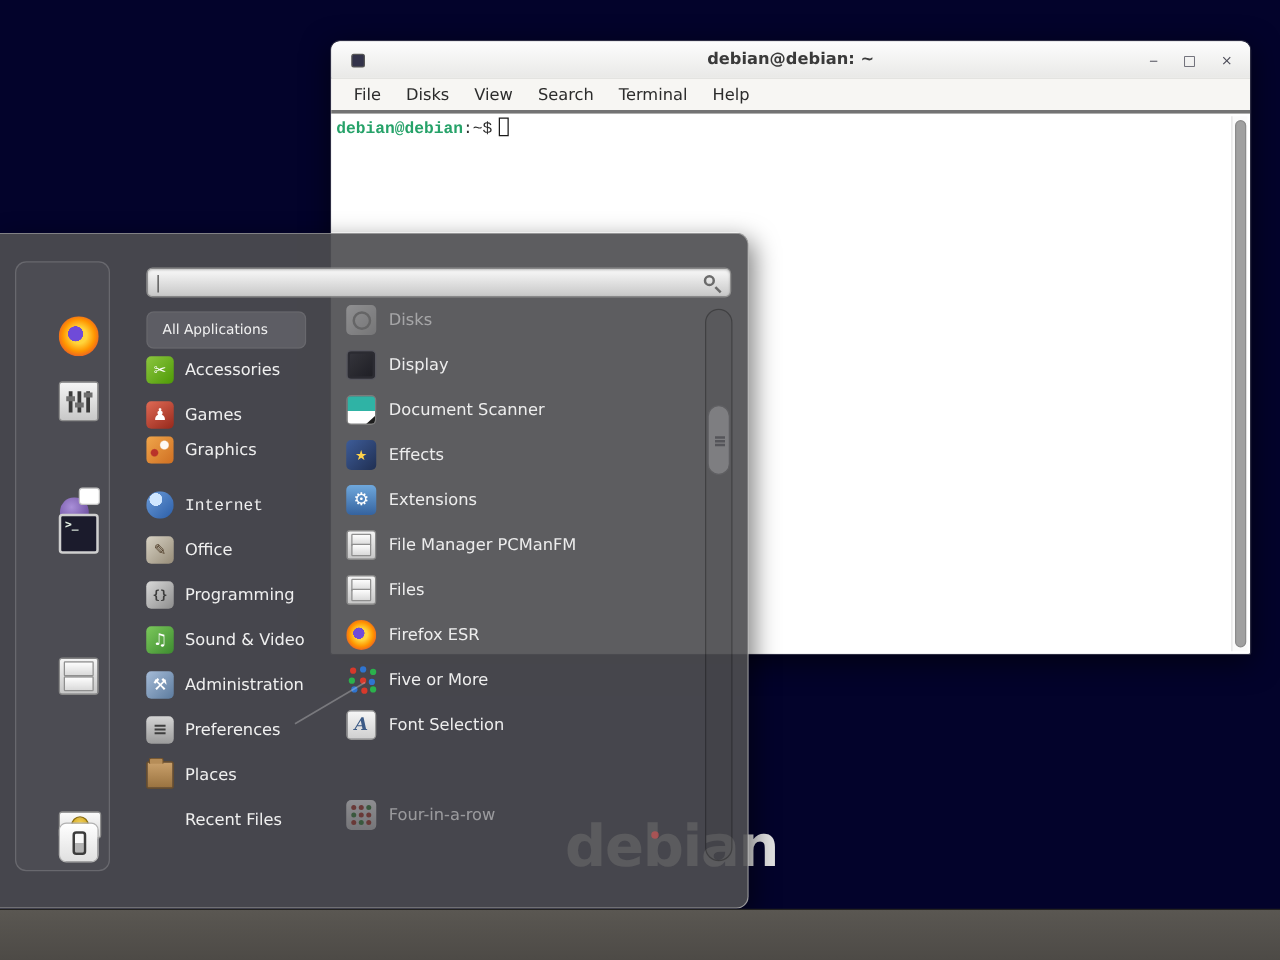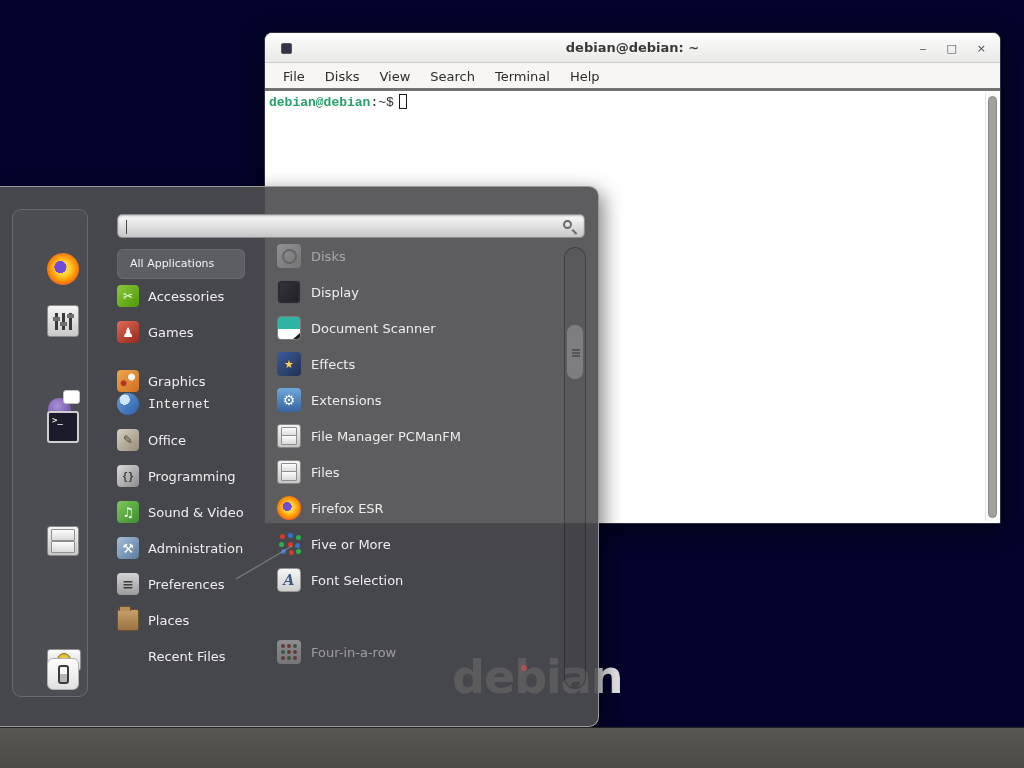--- a/index.html
+++ b/index.html
@@ -237,21 +237,21 @@
     <div class="all-apps-btn">All Applications</div>
 
     <div class="cat-row" style="top:91px;">
       <span class="ci cat-accessories">✂</span>
       <span class="cat-label">Accessories</span>
       </div>
     <div class="cat-row" style="top:127px;">
       <span class="ci cat-games">♟</span>
       <span class="cat-label">Games</span>
       </div>
-    <div class="cat-row" style="top:176px;text-align:right;">
+    <div class="cat-row" style="top:155px;text-align:right;">
       <span class="ci cat-graphics"></span>
       <span class="cat-label">Graphics</span>
       </div>
     <div class="cat-row" style="top:199px;font-family:Liberation Mono, monospace;">
       <span class="ci cat-internet"></span>
       <span class="cat-label">Internet</span>
       </div>
     <div class="cat-row" style="top:235px;">
       <span class="ci cat-office">✎</span>
       <span class="cat-label">Office</span>

